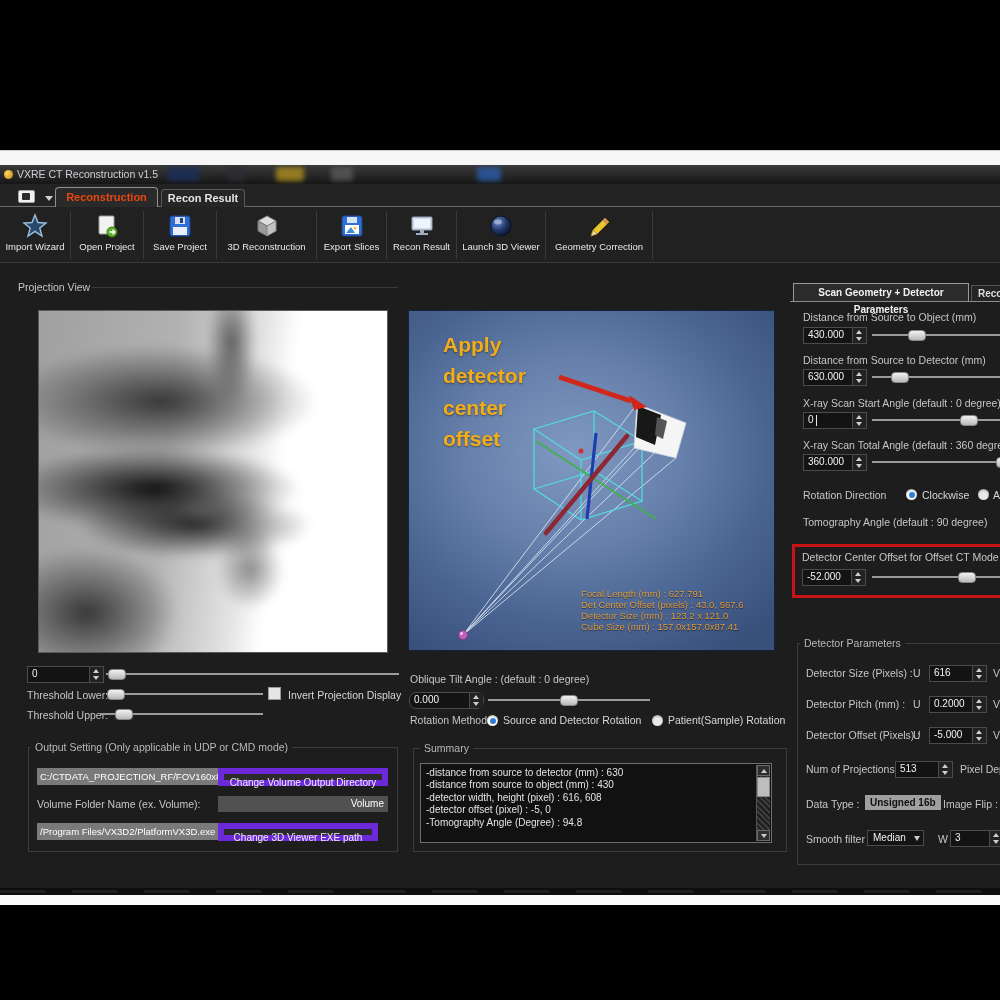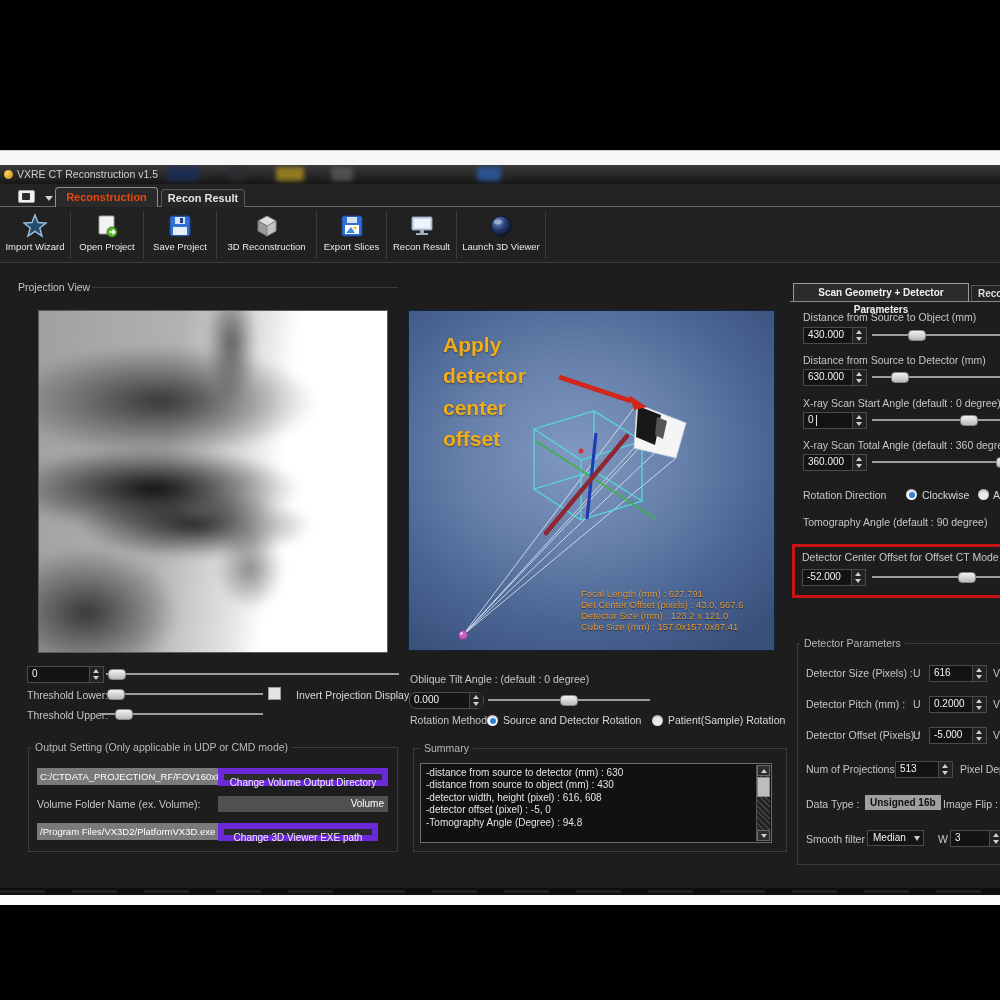--- a/index.html
+++ b/index.html
@@ -190,20 +190,28 @@
             <stop offset="0%" stop-color="#6f8fc9"></stop>
                 <stop offset="55%" stop-color="#22386b"></stop>
             <stop offset="100%" stop-color="#0a1228"></stop>
               </radialGradient>
             </defs>
           <circle cx="13" cy="13" r="10" fill="url(#sg)" stroke="#0a1228"></circle>
           <ellipse cx="10" cy="9" rx="4" ry="2.5" fill="#ffffff" opacity="0.35"></ellipse>
         </svg>
         <span class="tlbl">Launch 3D Viewer</span>
       </div>
+      <div class="tbtn" style="left:546px;width:106px;">
+        <svg width="26" height="26" viewBox="0 0 26 26">
+          <polygon points="7,17 17,7 21,11 11,21" fill="#e8c832" stroke="#a8891a"></polygon>
+          <polygon points="7,17 11,21 5,23" fill="#f0e3c0" stroke="#a8891a"></polygon>
+          <polygon points="17,7 19,5 23,9 21,11" fill="#d98a7a" stroke="#a8891a"></polygon>
+        </svg>
+        <span class="tlbl">Geometry Correction</span>
+      </div>
     </div>
 
     <span class="lbl" style="left:18px;top:116px;">Projection View</span>
     <div class="abs" style="left:92px;top:122px;width:306px;height:1px;background:#3a3a3a;"></div>
 
     <div id="xray">
       <div class="xr"></div>
     </div>
 
     <span class="spin" style="left:27px;top:501px;width:75px;">
@@ -212,21 +220,21 @@
     </span>
     <div class="slider" style="left:106px;top:501px;width:293px;">
       <span class="handle" style="left:2px;"></span>
     </div>
 
     <span class="lbl" style="left:27px;top:524px;">Threshold Lower:</span>
     <div class="slider" style="left:106px;top:521px;width:157px;">
       <span class="handle" style="left:1px;"></span>
     </div>
     <span class="cbx" style="left:268px;top:522px;"></span>
-    <span class="lbl" style="left:288px;top:524px;color:#d6d6d6;margin-left:8px;">Invert Projection Display</span>
+    <span class="lbl" style="left:288px;top:524px;color:#d6d6d6;">Invert Projection Display</span>
 
     <span class="lbl" style="left:27px;top:544px;">Threshold Upper:</span>
     <div class="slider" style="left:100px;top:541px;width:163px;">
       <span class="handle" style="left:15px;"></span>
     </div>
 
     <span class="glabel" style="left:31px;top:576px;">Output Setting (Only applicable in UDP or CMD mode)</span>
     <div class="gbox" style="left:28px;top:582px;width:368px;height:103px;"></div>
 
     <div class="pathbox" style="left:37px;top:603px;width:175px;height:17px;">C:/CTDATA_PROJECTION_RF/FOV160x80</div>

